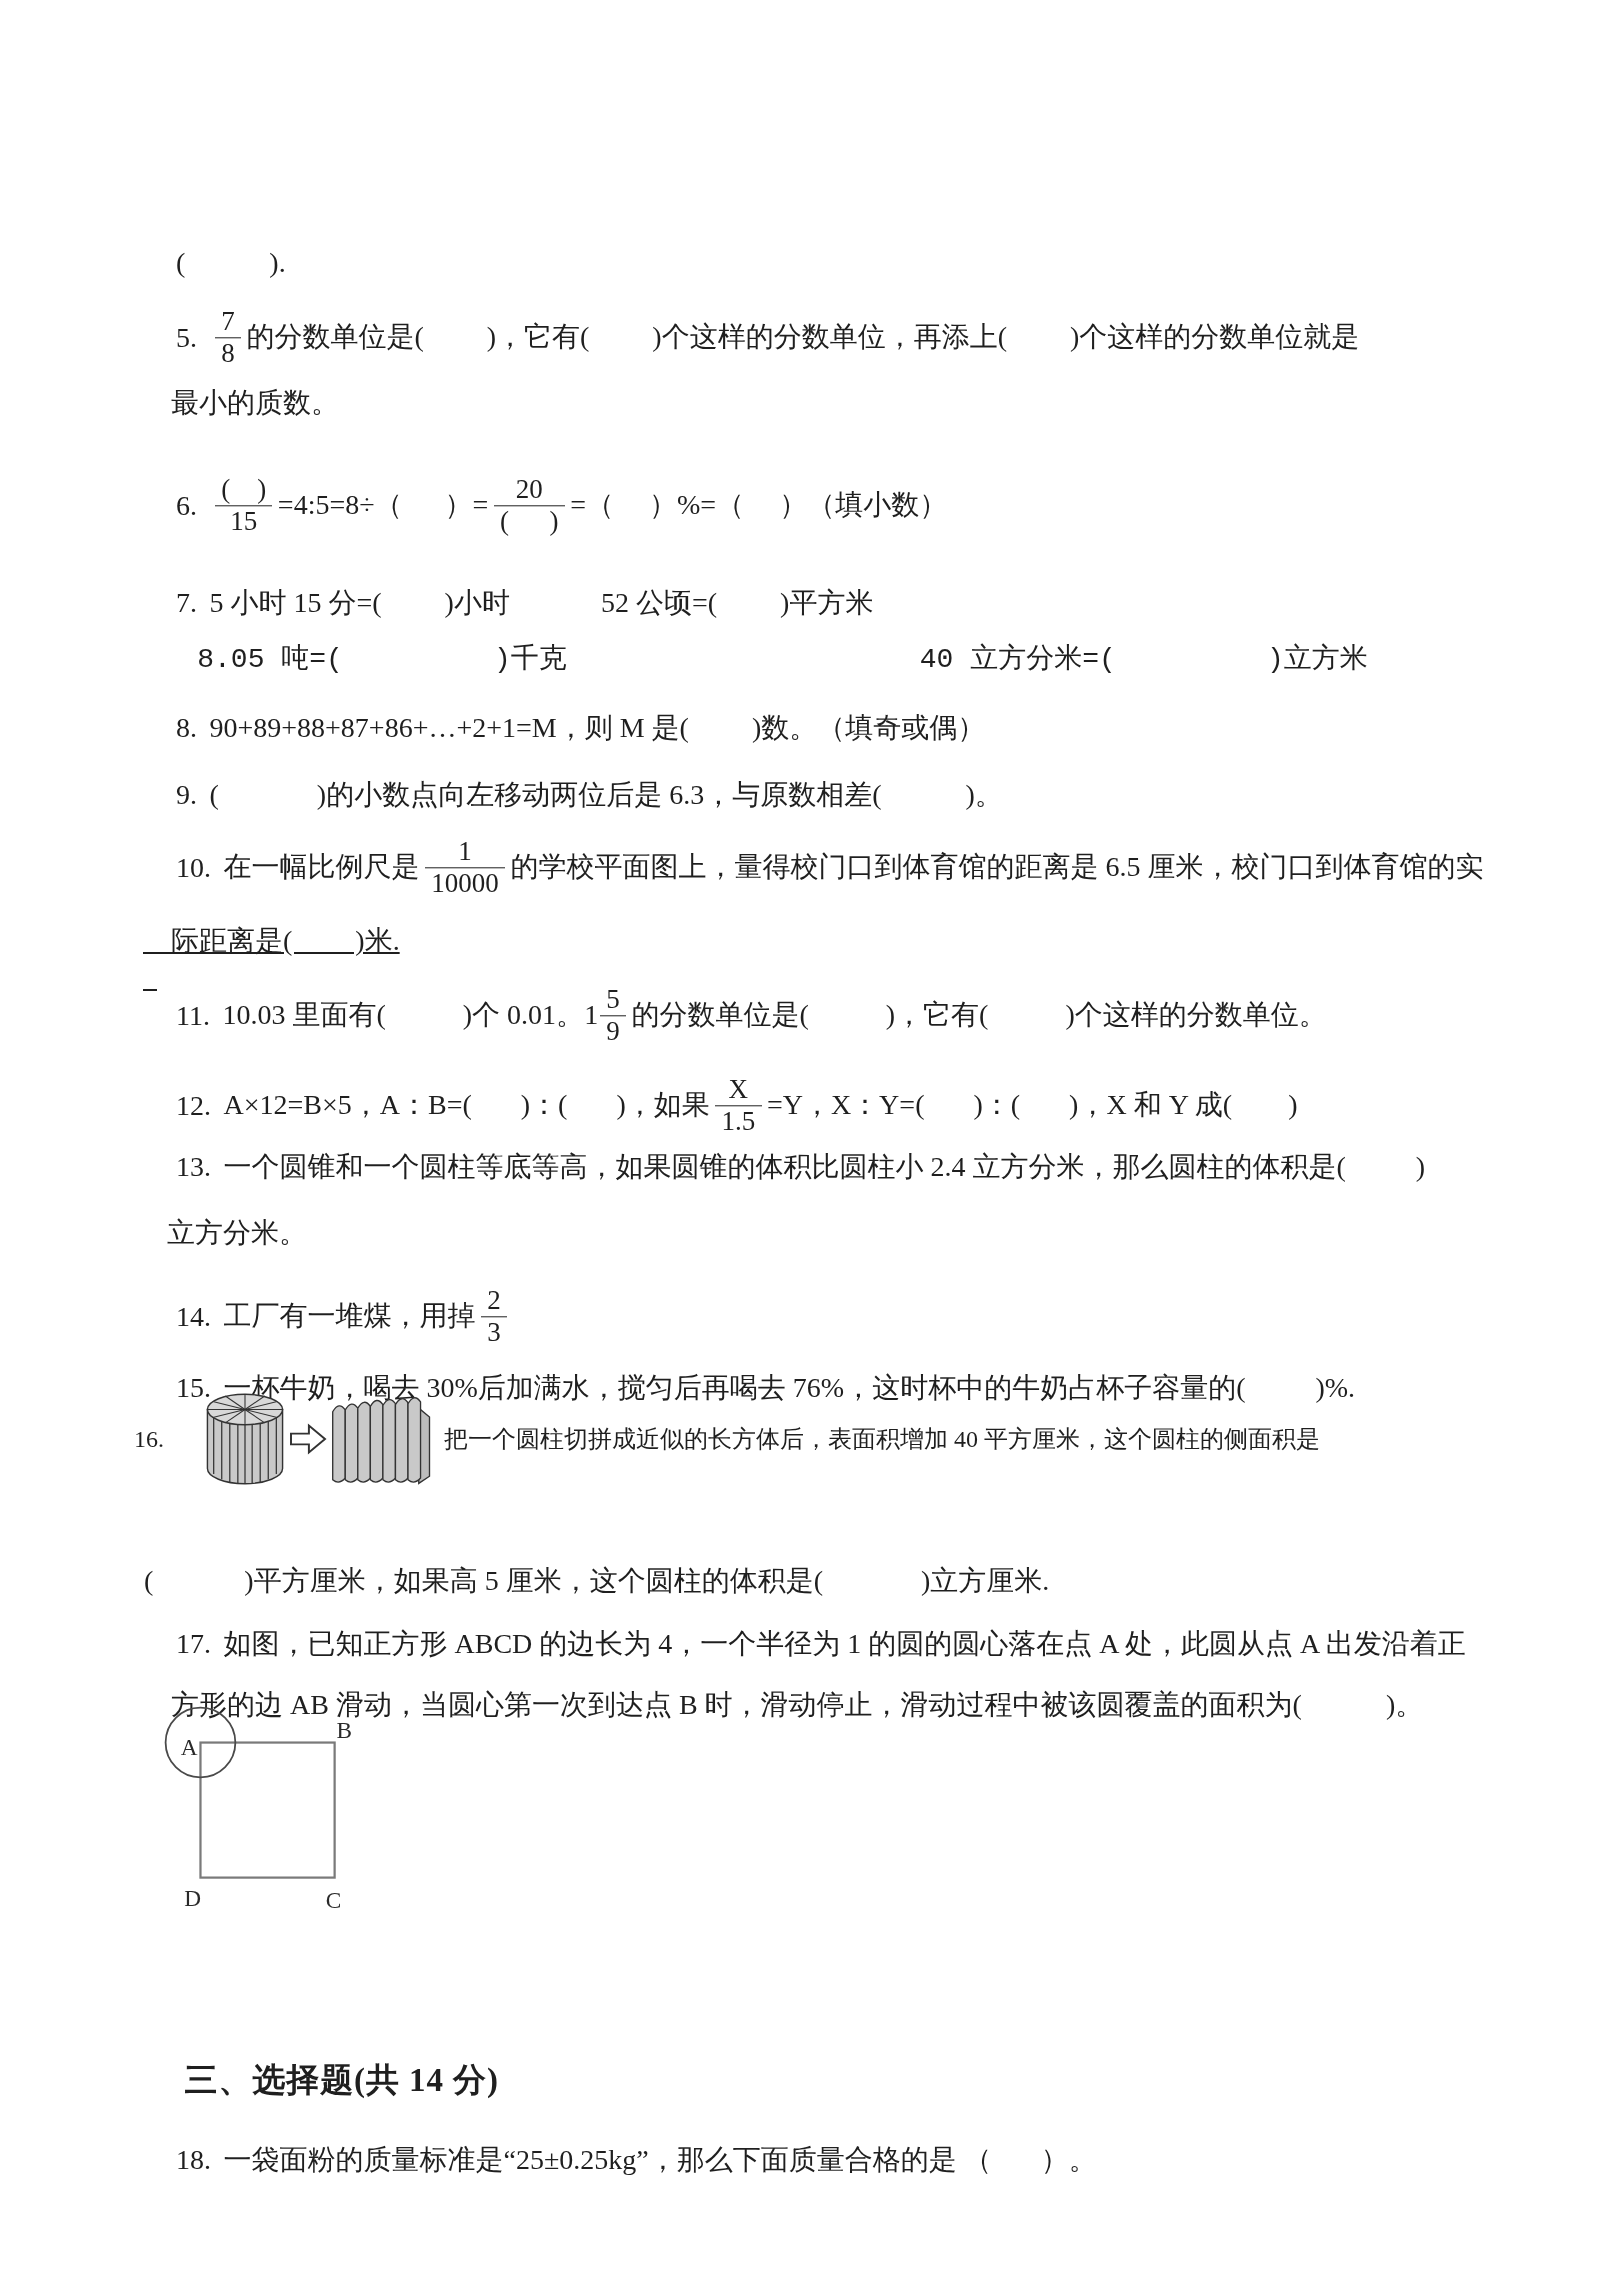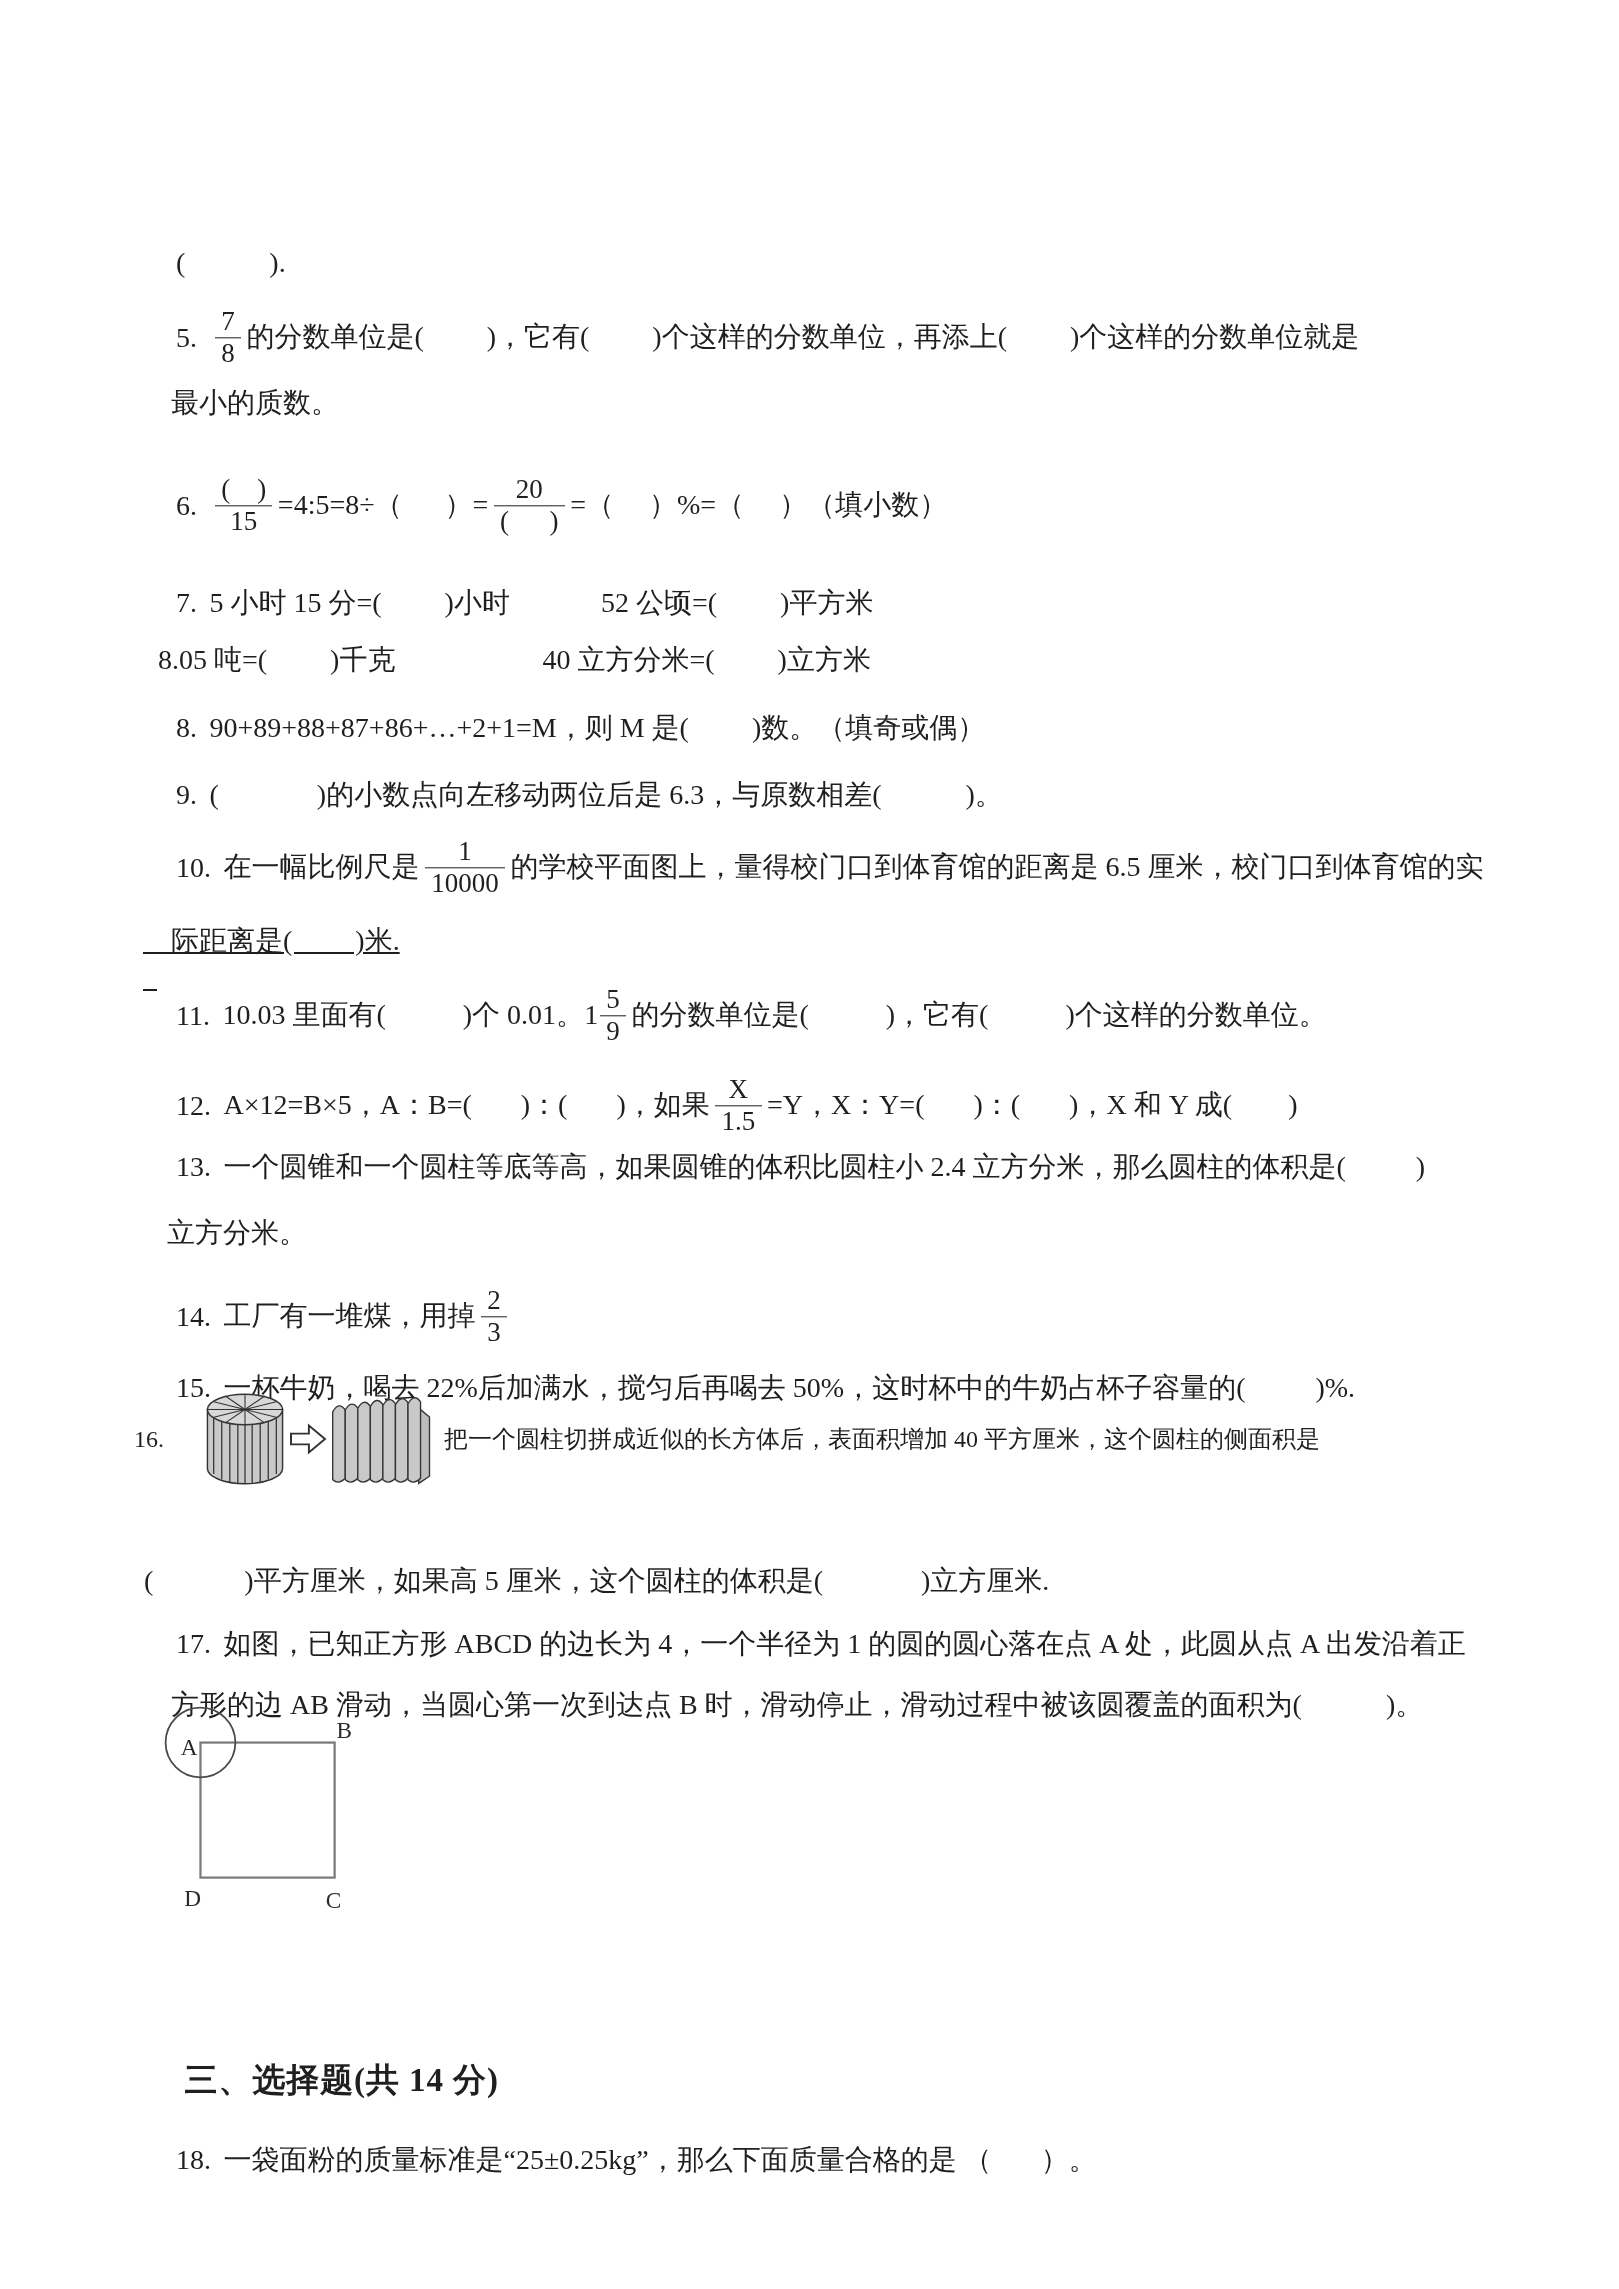--- a/index.html
+++ b/index.html
@@ -59,21 +59,21 @@
     <span>最小的质数。</span>
   </div>
 
   <div class="line" style="top:441px;left:148px;">
     <span class="qno">6.</span><span class="frac"><span class="num">(    )</span><span class="den">15</span></span><span>=4:5=8÷（      ）=</span><span class="frac"><span class="num">20</span><span class="den">(      )</span></span><span>=（     ）%=（     ）（填小数）</span>
   </div>
 
   <div class="line" style="top:549px;left:148px;">
     <span class="qno">7.</span><span>5 小时 15 分=(         )小时             52 公顷=(         )平方米</span>
   </div>
-  <div class="line" style="top:606px;left:130px;">
+  <div class="line" style="top:606px;left:130px;font-family:Liberation Mono, monospace;">
     <span>8.05 吨=(         )千克                     40 立方分米=(         )立方米</span>
   </div>
 
   <div class="line" style="top:674px;left:148px;">
     <span class="qno">8.</span><span>90+89+88+87+86+…+2+1=M，则 M 是(         )数。（填奇或偶）</span>
   </div>
 
   <div class="line" style="top:741px;left:148px;">
     <span class="qno">9.</span><span>(              )的小数点向左移动两位后是 6.3，与原数相差(            )。</span>
   </div>
@@ -98,21 +98,21 @@
   </div>
   <div class="line" style="top:1179px;left:139px;">
     <span>立方分米。</span>
   </div>
 
   <div class="line" style="top:1252px;left:148px;">
     <span class="qno">14.</span><span>工厂有一堆煤，用掉</span><span class="frac"><span class="num">2</span><span class="den">3</span></span>
   </div>
 
   <div class="line" style="top:1334px;left:148px;">
-    <span class="qno">15.</span><span>一杯牛奶，喝去 22%后加满水，搅匀后再喝去 50%，这时杯中的牛奶占杯子容量的(          )%.</span>
+    <span class="qno">15.</span><span>一杯牛奶，喝去 30%后加满水，搅匀后再喝去 76%，这时杯中的牛奶占杯子容量的(          )%.</span>
   </div>
 
   <div class="q16row" style="top:1386px;left:134px;height:106px;">
     <span class="qno">16.</span>
     <svg width="86" height="102" viewBox="0 0 96 114" style="margin-left:25px;">
       <path d="M6 24 v66 a42 17 0 0 0 84 0 v-66 z" fill="#c9c9c9" stroke="#333" stroke-width="1.6"></path>
       <g stroke="#333" stroke-width="1.4">
         <line x1="13" y1="32" x2="13" y2="96"></line>
           <line x1="22" y1="36" x2="22" y2="102"></line>
         <line x1="31" y1="38" x2="31" y2="105"></line>

